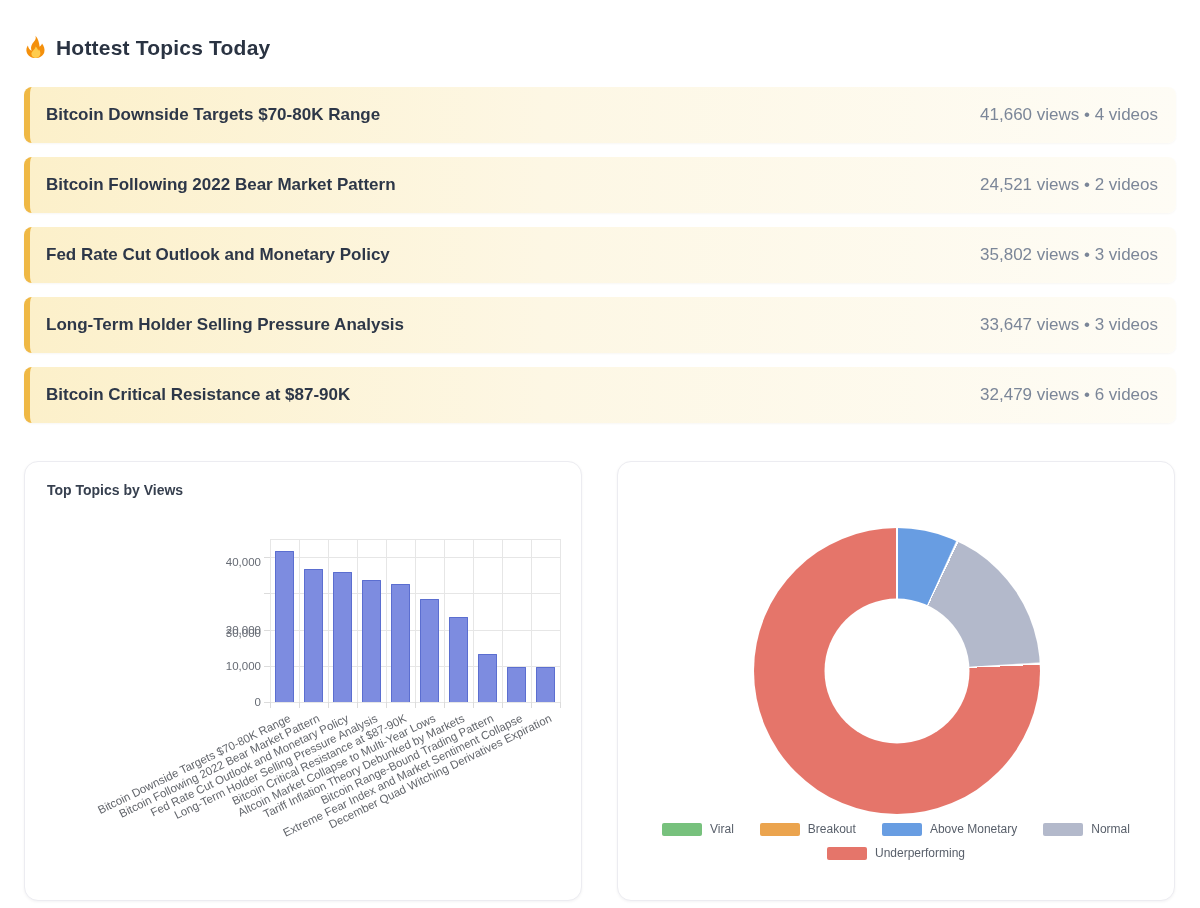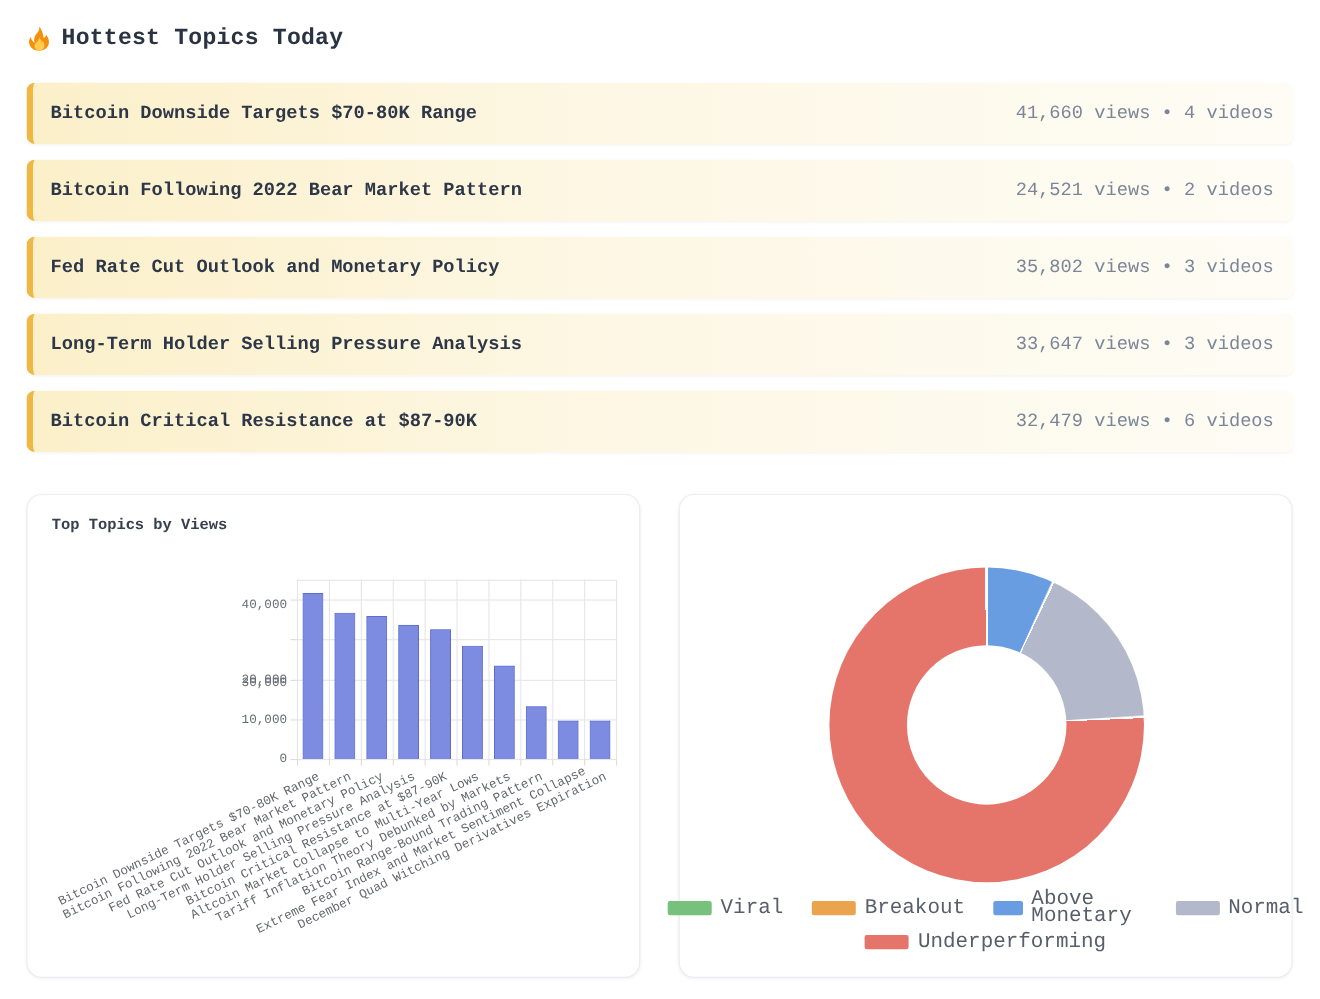--- a/index.html
+++ b/index.html
@@ -1,18 +1,18 @@
 <!DOCTYPE html>
 <html><head>
 <meta charset="utf-8">
 <style>
   * { box-sizing: border-box; margin: 0; padding: 0; }
   html, body { width: 1200px; height: 908px; background: #ffffff;
     font-family: "Liberation Sans", sans-serif; overflow: hidden; }
-  .page { width: 1200px; height: 705px; padding: 0 24px; font-family: Liberation Mono, monospace; }
+  .page { width: 1200px; height: 705px; padding: 12px 24px; }
 
   .page-title { display: flex; align-items: center; gap: 9px;
     padding-top: 23px; font-size: 21px; font-weight: 700; color: #2a3342; letter-spacing: .2px; }
   .flame { display: inline-flex; width: 23px; height: 25px; }
 
   .topics { margin-top: 27px; }
   .topic-row { display: flex; align-items: center; justify-content: space-between;
     height: 56px; margin-bottom: 14px; border-left: 6px solid #efb845;
     border-radius: 8px; padding: 0 18px 0 16px;
     background: linear-gradient(90deg, #fcf0ca 0%, #fdf7e4 45%, #fefcf5 100%);
@@ -43,21 +43,21 @@
   
   .donut { position: absolute; left: 136px; top: 66px; width: 286px; height: 286px;
     border-radius: 50%; }
   .hole { position: absolute; left: 50%; top: 50%; width: 145px; height: 145px;
     transform: translate(-50%,-50%); border-radius: 50%; background: #fff; }
   .legend { position: absolute; left: 0; right: 0; top: 360px;
     display: flex; flex-direction: column; align-items: center; gap: 9px; }
   .legend-row { display: flex; justify-content: center; }
   .legend-item { display: flex; align-items: center; gap: 8px; margin: 0 13px; cursor: pointer; }
   .swatch { width: 40px; height: 13px; border-radius: 2px; }
-  .legend-label { font-size: 19px; color: #585f6a; line-height: 15px; }
+  .legend-label { font-size: 12px; color: #585f6a; line-height: 15px; }
 </style>
 </head>
 <body>
 
 <div class="page">
 
   <h1 class="page-title">
     <span class="flame">
       <svg viewBox="0 0 24 26" width="23" height="25" aria-hidden="true">
         <path fill="#f4900c" d="M12 0.8c1.2 4.2-1.8 6-3.4 8.5-1.5 2.4-1.6 5-0.6 7.2-2.1-1.1-3.6-3.1-3.9-5.7-1.5 2.1-2.1 4.8-1.2 7.3C4.1 21.7 7.7 24 12 24s7.9-2.3 9.1-5.9c1-3.2-.3-6.7-2.3-9.2-.4 1.4-1.3 2.6-2.5 3.2C16 8.3 14.6 3.4 12 .8z"></path>

